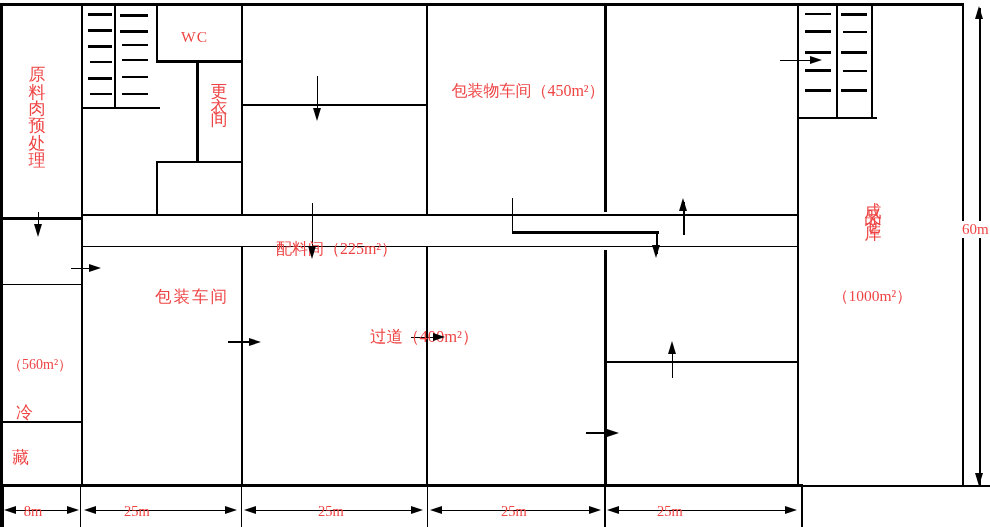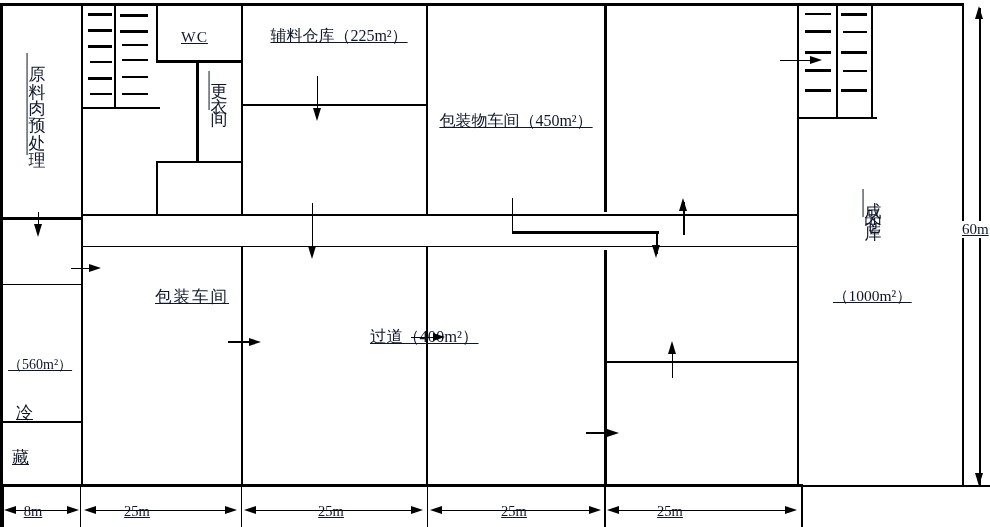--- a/index.html
+++ b/index.html
@@ -2,43 +2,43 @@
 <html><head>
 <meta charset="utf-8">
 <style>
   html,body{margin:0;padding:0;background:#ffffff;}
   #plan{
     position:relative;width:990px;height:527px;background:#ffffff;overflow:hidden;
     font-family:"Liberation Serif","DejaVu Serif",serif;color:#000;
   }
   .ln{position:absolute;background:#000;z-index:1;}
   .dash{position:absolute;background:#000;z-index:1;}
-  .lbl{position:absolute;z-index:2;font-size:16px;line-height:1.15;white-space:nowrap;color:#0f172a;text-decoration:underline;}
+  .lbl{position:absolute;z-index:2;font-size:16px;line-height:1.15;white-space:nowrap;color:#ef4444;}
   .ctr{text-align:center;}
   .vtext{writing-mode:vertical-rl;text-orientation:upright;white-space:normal;}
   .head{position:absolute;width:0;height:0;z-index:3;}
   .h-down{border-left:4.5px solid transparent;border-right:4.5px solid transparent;border-top:13px solid #000;}
   .h-up{border-left:4.5px solid transparent;border-right:4.5px solid transparent;border-bottom:13px solid #000;}
   .h-right{border-top:4.5px solid transparent;border-bottom:4.5px solid transparent;border-left:12px solid #000;}
   .h-left{border-top:4.5px solid transparent;border-bottom:4.5px solid transparent;border-right:12px solid #000;}
   .whitebg{background:#ffffff;padding:0 2px;}
 </style>
 </head>
 <body>
 
 <div id="plan">
 
   <div class="lbl vtext" style="left:27px;top:53px;height:214px;font-size:17px;letter-spacing:17px;">原料肉预处理</div>
   <div class="lbl" style="left:8px;top:357px;font-size:14px;">（560m²）</div>
   <div class="lbl" style="left:16px;top:403px;font-size:17px;">冷</div>
   <div class="lbl" style="left:12px;top:448px;font-size:17px;">藏</div>
   <div class="lbl" style="left:181px;top:28px;font-size:15.5px;letter-spacing:1px;">WC</div>
   <div class="lbl vtext" style="left:209px;top:71px;height:95px;font-size:17px;letter-spacing:13px;">更衣间</div>
-  <div class="lbl ctr" style="left:250px;top:27px;width:178px;">辅料仓库（225m²）</div>
-  <div class="lbl ctr" style="left:427px;top:112px;width:178px;">包装物车间（450m²）</div>
+  <div class="lbl ctr" style="left:427px;top:82px;width:178px;padding-left:12px;">包装物车间（450m²）</div>
+  <div class="lbl ctr" style="left:244px;top:240px;width:185px;">配料间（225m²）</div>
   <div class="lbl" style="left:155px;top:288px;font-size:16.5px;letter-spacing:2px;">包装车间</div>
   <div class="lbl" style="left:370px;top:328px;font-size:16.5px;">过道（400m²）</div>
   <div class="lbl vtext" style="left:863px;top:189px;height:98px;font-size:17px;letter-spacing:7px;">成品仓库</div>
   <div class="lbl" style="left:833px;top:287px;font-size:15.5px;">（1000m²）</div>
 
   <div class="lbl ctr" style="left:10px;top:503px;width:46px;font-size:14.5px;">8m</div>
   <div class="lbl ctr" style="left:112px;top:503px;width:50px;font-size:14.5px;">25m</div>
   <div class="lbl ctr" style="left:306px;top:503px;width:50px;font-size:14.5px;">25m</div>
   <div class="lbl ctr" style="left:489px;top:503px;width:50px;font-size:14.5px;">25m</div>
   <div class="lbl ctr" style="left:645px;top:503px;width:50px;font-size:14.5px;">25m</div>

